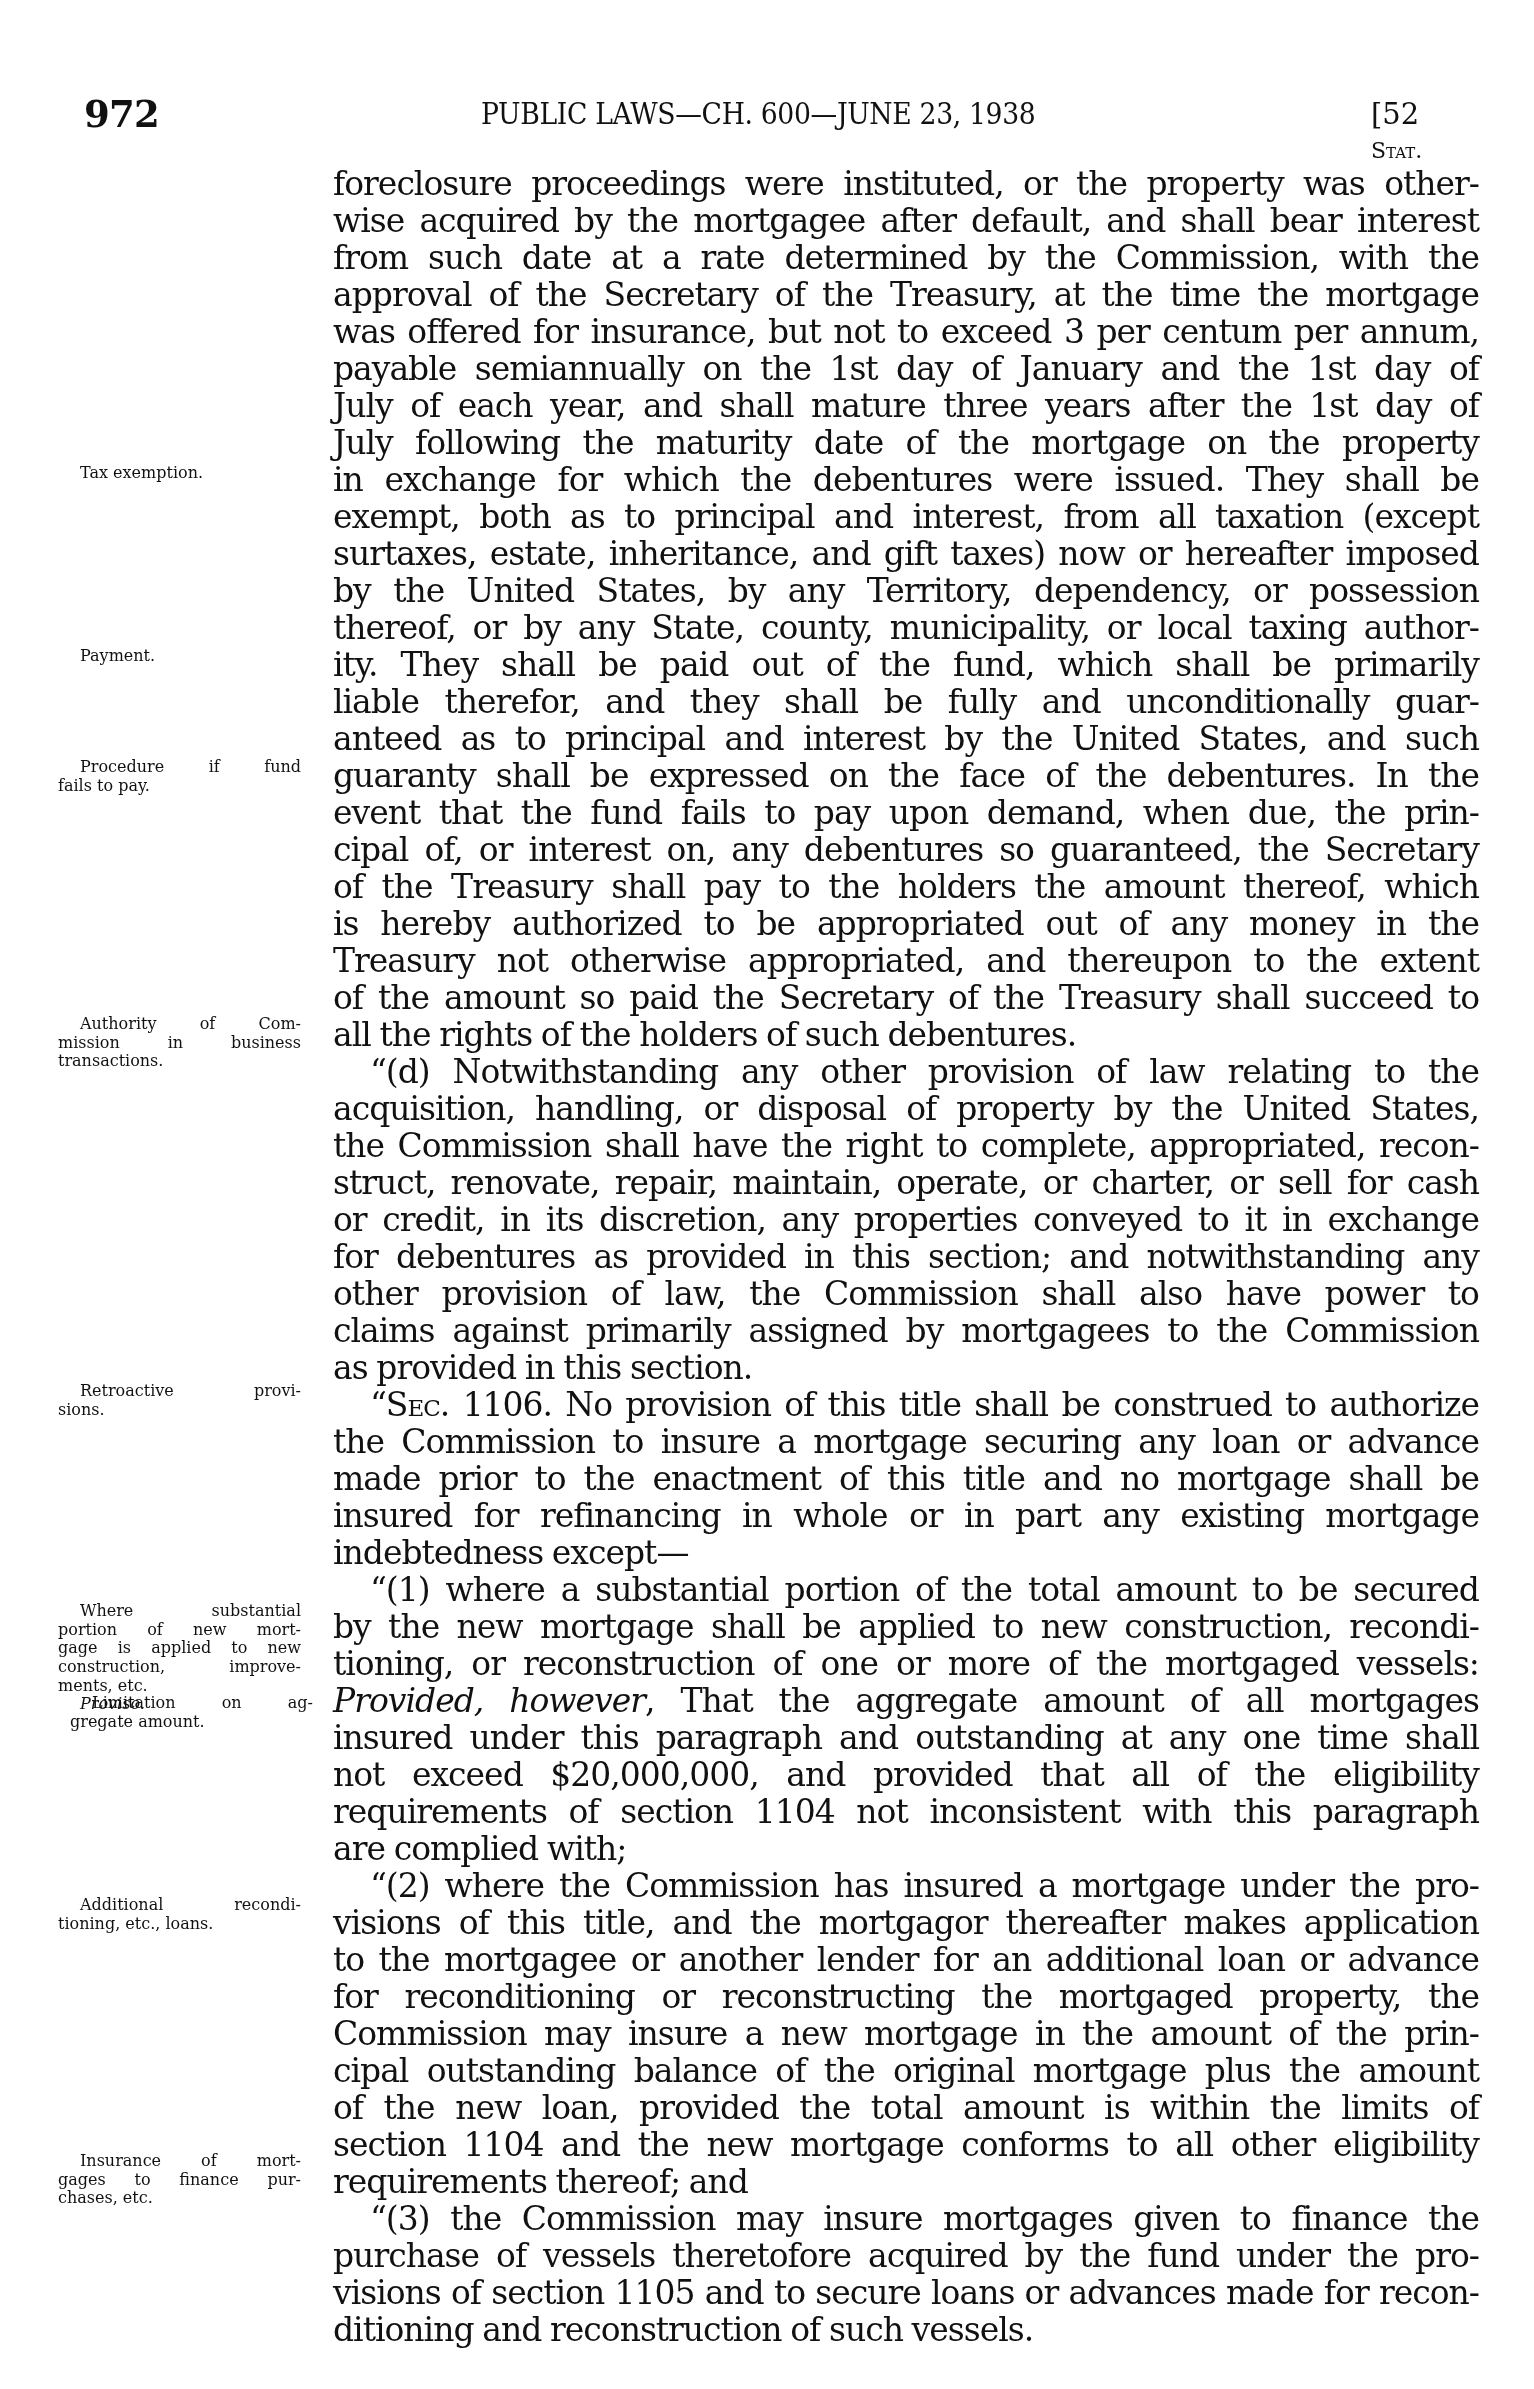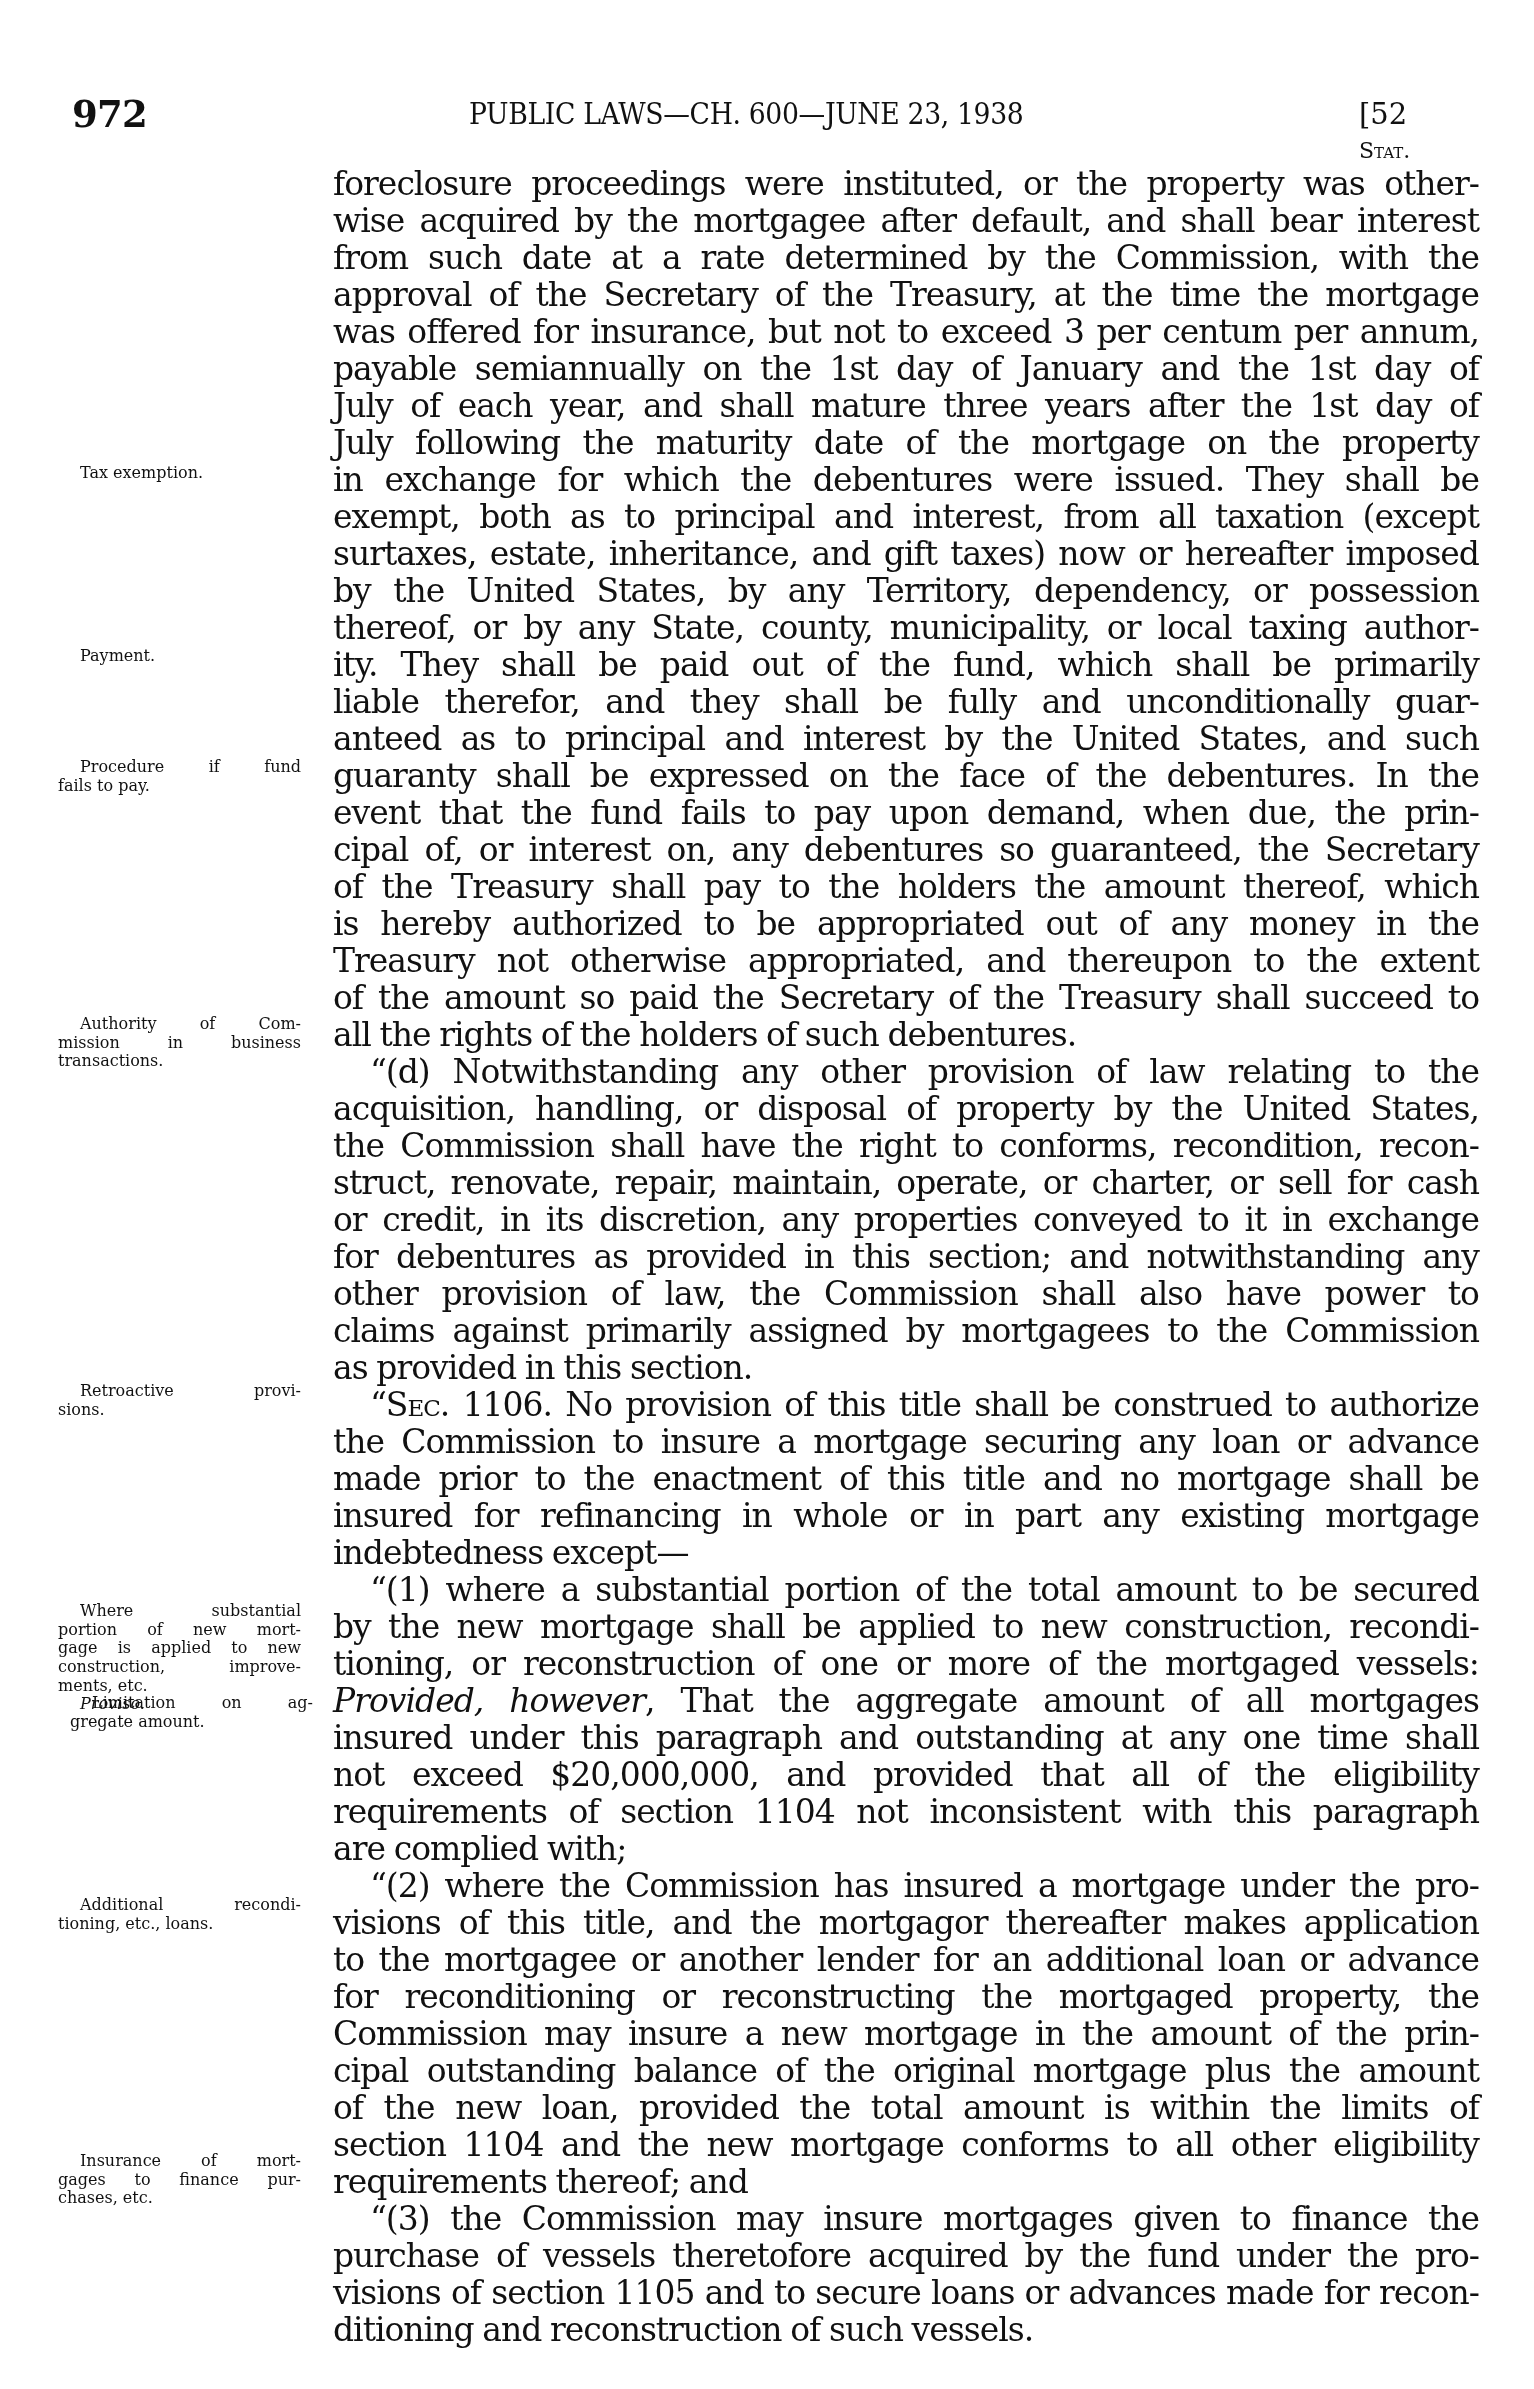--- a/index.html
+++ b/index.html
@@ -1,18 +1,18 @@
 <!DOCTYPE html>
 <html style="font-size:13.6px"><head>
 <meta charset="utf-8">
 <style>
   html, body { margin: 0; padding: 0; background: #ffffff; }
   body { width: 1535px; height: 2389px; position: relative; overflow: hidden;
          font-family: "DejaVu Serif", "Liberation Serif", serif; color: #111111; }
-  .header { position: absolute; top: 92px; left: 4px; width: 1460px; height: 42px; }
+  .header { position: absolute; top: 92px; left: 16px; width: 1460px; height: 42px; }
   .page-number { position: absolute; left: 68px; top: 0; font-size: 37px; font-weight: bold; letter-spacing: -0.8px; }
   .running-title { position: absolute; left: 465px; top: 5.1px; font-size: 29px; letter-spacing: -0.4px; transform: scaleX(0.92); transform-origin: left; }
   .volume { position: absolute; left: 1355px; top: 5.1px; font-size: 29px; }
   .volume .sc { font-size: 22px; }
 
   .main { position: absolute; left: 333px; top: 165px; width: 1146px; }
   .line { height: 37px; line-height: 37px; font-size: 33px; white-space: nowrap;
           text-align: justify; text-align-last: justify; letter-spacing: -1px; word-spacing: -0.8px; }
   .line.last { text-align-last: left; }
   .line.indent { padding-left: 37px; }
@@ -102,21 +102,21 @@
     <div class="line">guaranty shall be expressed on the face of the debentures.  In the</div>
     <div class="line">event that the fund fails to pay upon demand, when due, the prin-</div>
     <div class="line">cipal of, or interest on, any debentures so guaranteed, the Secretary</div>
     <div class="line">of the Treasury shall pay to the holders the amount thereof, which</div>
     <div class="line">is hereby authorized to be appropriated out of any money in the</div>
     <div class="line">Treasury not otherwise appropriated, and thereupon to the extent</div>
     <div class="line">of the amount so paid the Secretary of the Treasury shall succeed to</div>
     <div class="line last">all the rights of the holders of such debentures.</div>
     <div class="line indent">“(d) Notwithstanding any other provision of law relating to the</div>
     <div class="line">acquisition, handling, or disposal of property by the United States,</div>
-    <div class="line">the Commission shall have the right to conforms, recondition, recon-</div>
+    <div class="line">the Commission shall have the right to complete, appropriated, recon-</div>
     <div class="line">struct, renovate, repair, maintain, operate, or charter, or sell for cash</div>
     <div class="line">or credit, in its discretion, any properties conveyed to it in exchange</div>
     <div class="line">for debentures as provided in this section; and notwithstanding any</div>
     <div class="line">other provision of law, the Commission shall also have power to</div>
     <div class="line">claims against primarily assigned by mortgagees to the Commission</div>
     <div class="line last">as provided in this section.</div>
     <div class="line indent"><span>“S</span><span class="sc">ec.</span><span> 1106. No provision of this title shall be construed to authorize</span></div>
     <div class="line">the Commission to insure a mortgage securing any loan or advance</div>
     <div class="line">made prior to the enactment of this title and no mortgage shall be</div>
     <div class="line">insured for refinancing in whole or in part any existing mortgage</div>

